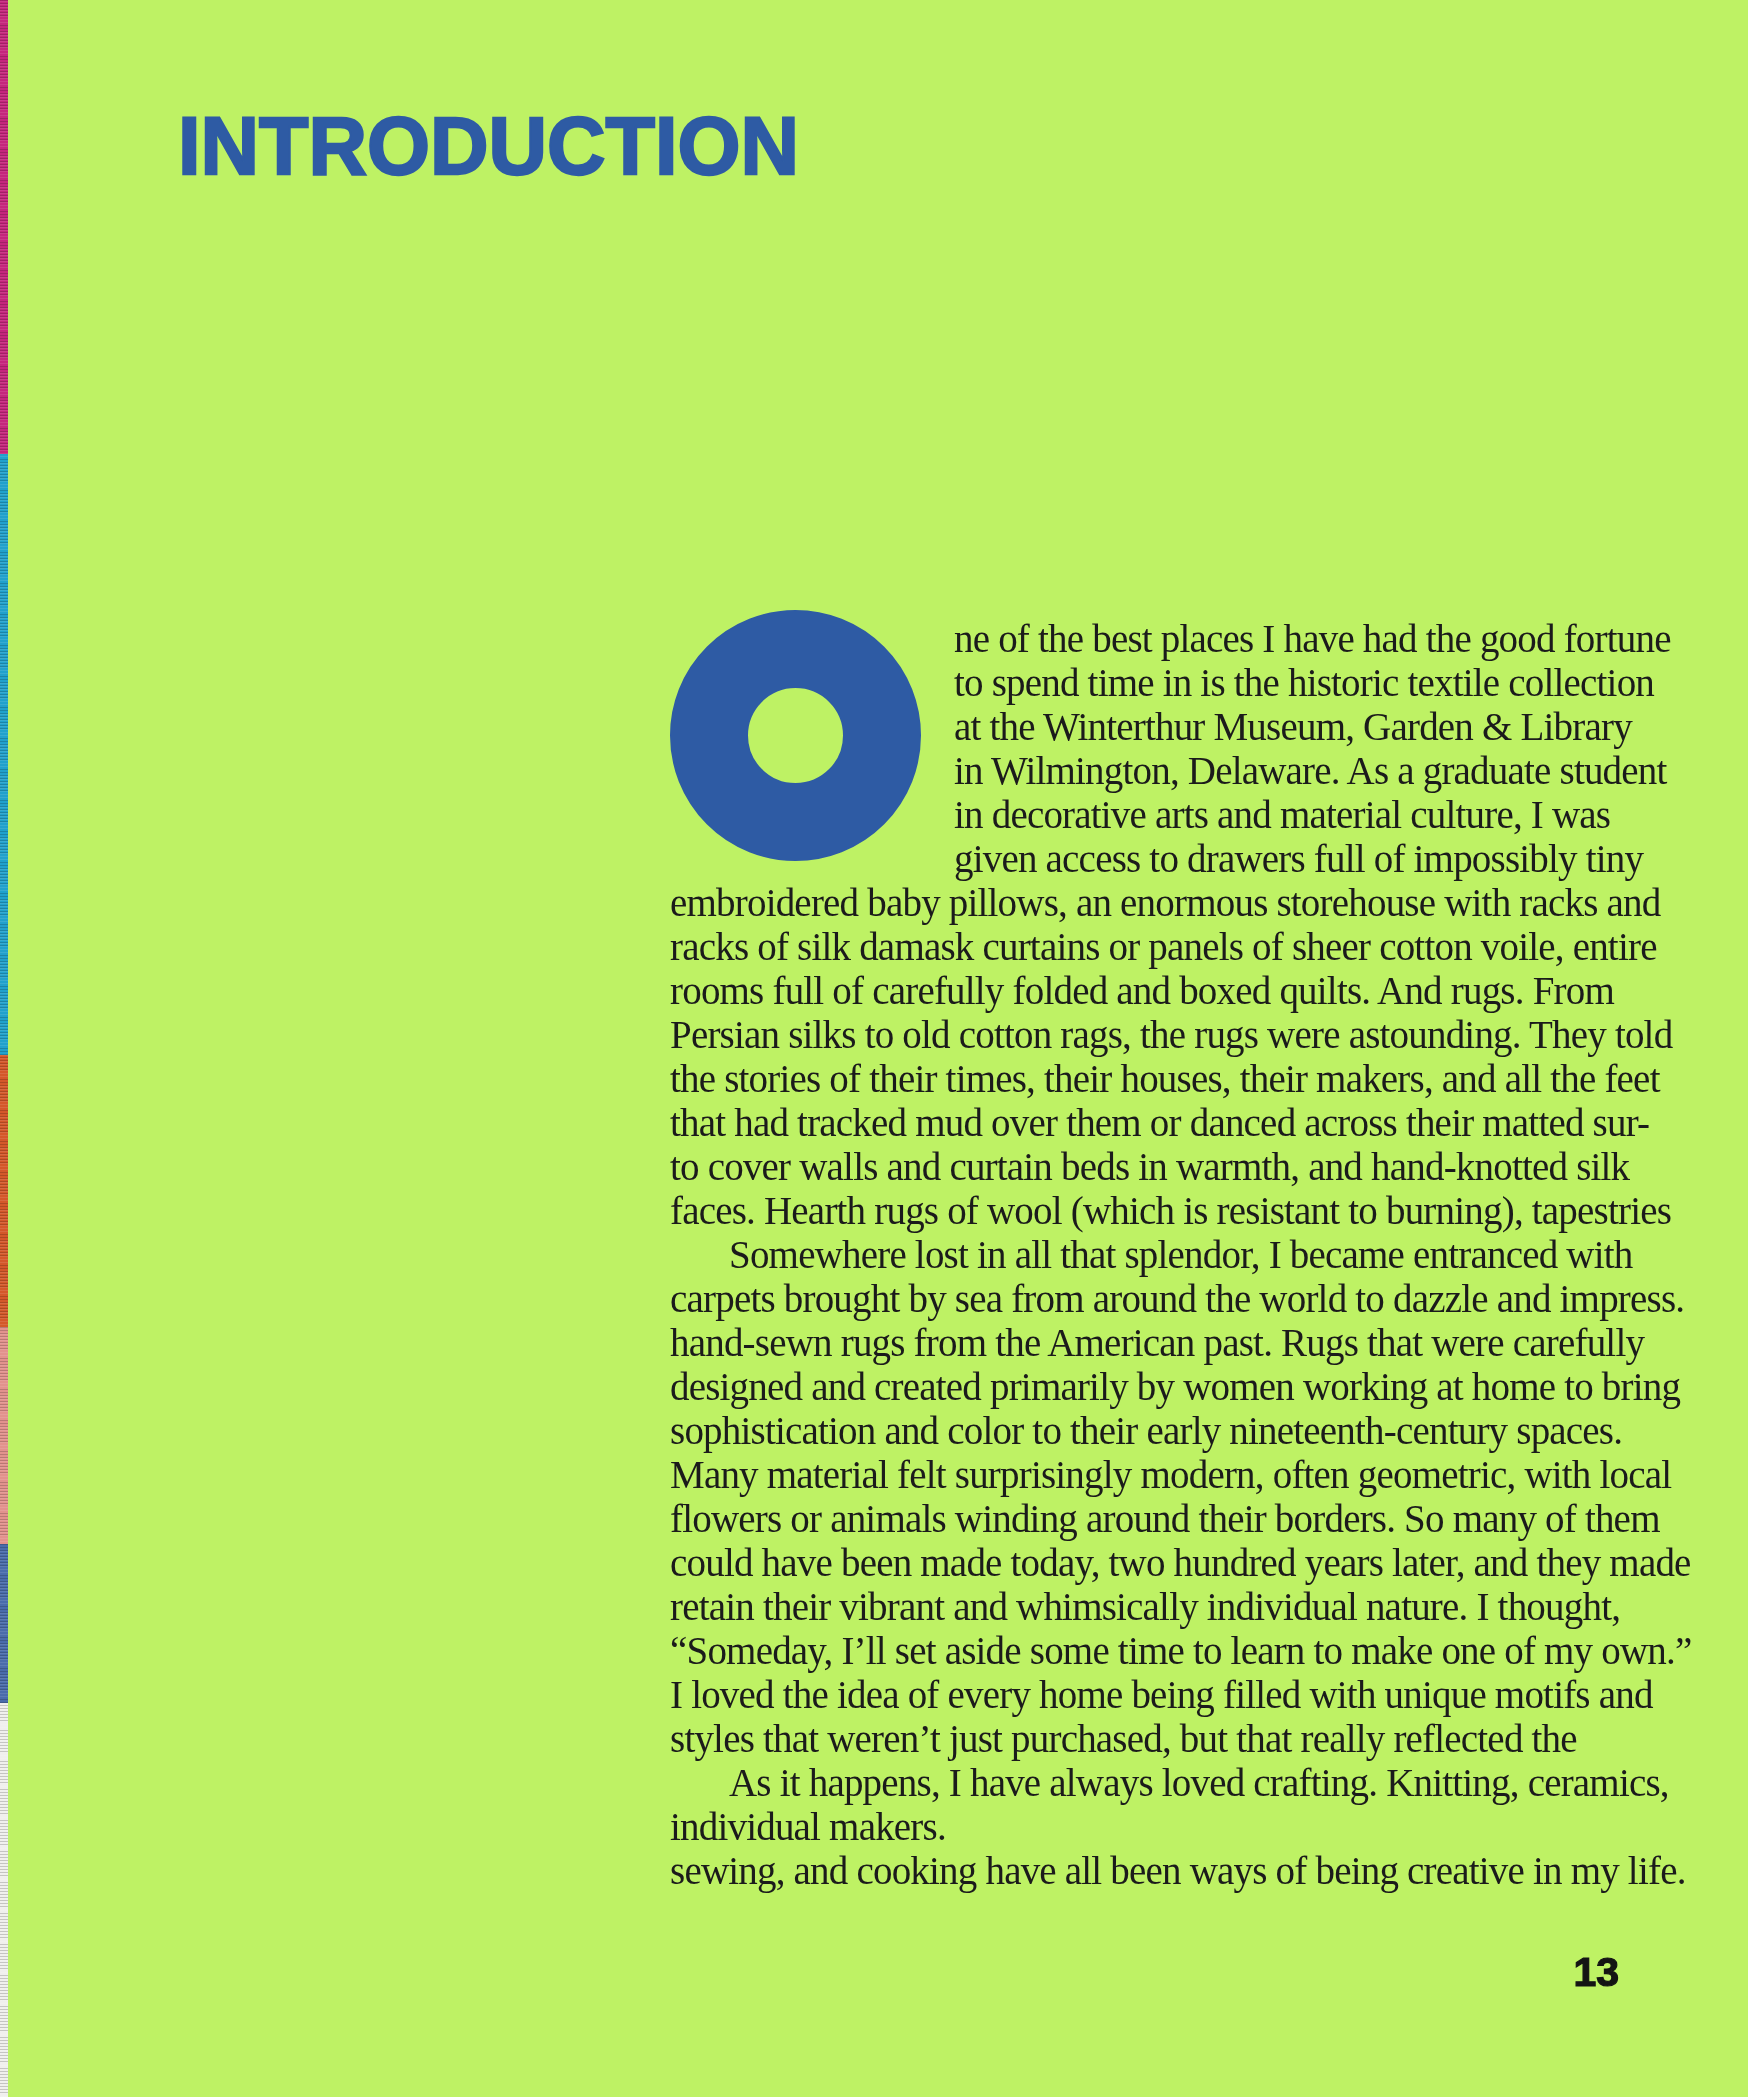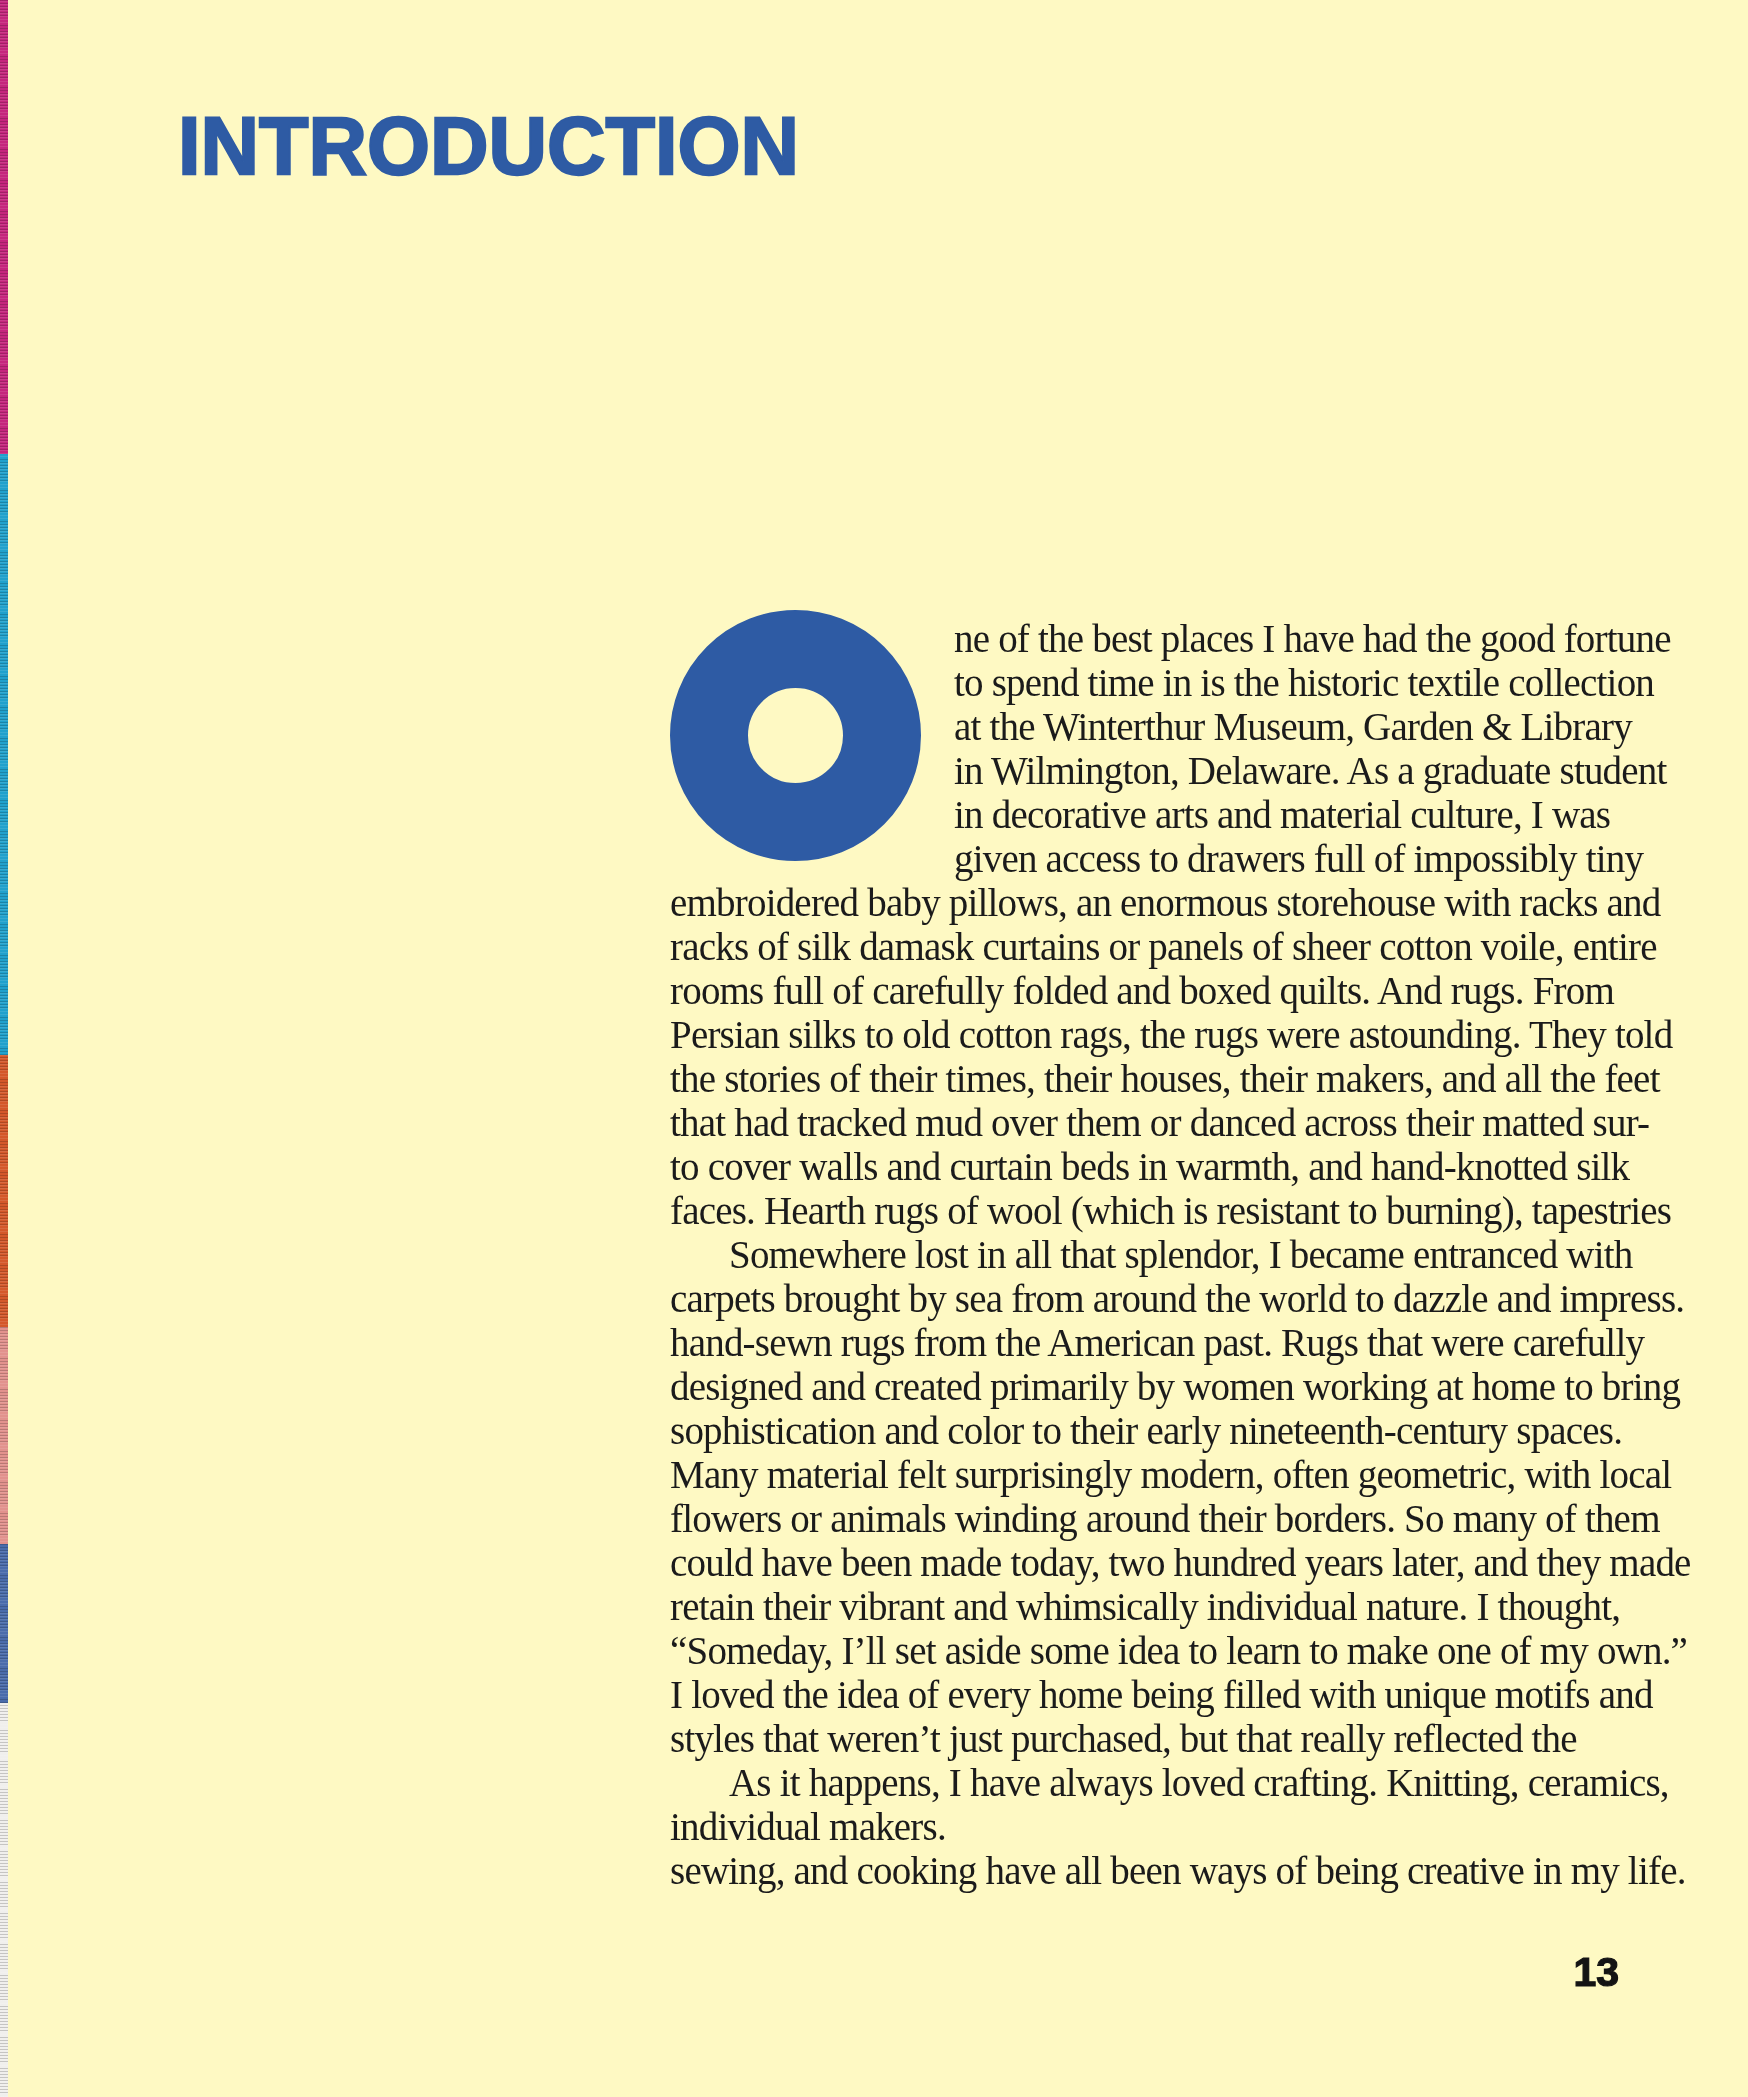--- a/index.html
+++ b/index.html
@@ -1,20 +1,20 @@
 <!DOCTYPE html>
 <html style="font-size:12.4px"><head>
 <meta charset="utf-8">
 <style>
   html, body { margin: 0; padding: 0; background: #ffffff; }
   .page {
     position: relative;
     width: 1748px;
     height: 2097px;
-    background: #fef9c3;
+    background: #bef264;
     overflow: hidden;
     font-family: "Liberation Serif", serif;
   }
   
   .edge-strip {
     position: absolute;
     left: 0; top: 0;
     width: 7.8px; height: 2097px;
     display: flex;
     flex-direction: column;
@@ -118,21 +118,21 @@
       <div class="line full">faces. Hearth rugs of wool (which is resistant to burning), tapestries</div>
       <div class="line indent">Somewhere lost in all that splendor, I became entranced with</div>
       <div class="line full">carpets brought by sea from around the world to dazzle and impress.</div>
       <div class="line full">hand-sewn rugs from the American past. Rugs that were carefully</div>
       <div class="line full">designed and created primarily by women working at home to bring</div>
       <div class="line full">sophistication and color to their early nineteenth-century spaces.</div>
       <div class="line full">Many material felt surprisingly modern, often geometric, with local</div>
       <div class="line full">flowers or animals winding around their borders. So many of them</div>
       <div class="line full">could have been made today, two hundred years later, and they made</div>
       <div class="line full">retain their vibrant and whimsically individual nature. I thought,</div>
-      <div class="line full">“Someday, I’ll set aside some idea to learn to make one of my own.”</div>
+      <div class="line full">“Someday, I’ll set aside some time to learn to make one of my own.”</div>
       <div class="line full">I loved the idea of every home being filled with unique motifs and</div>
       <div class="line full">styles that weren’t just purchased, but that really reflected the</div>
       <div class="line indent">As it happens, I have always loved crafting. Knitting, ceramics,</div>
       <div class="line full">individual makers.</div>
       <div class="line full">sewing, and cooking have all been ways of being creative in my life.</div>
     </div>
 
   <div class="page-number">13</div>
 
 </div>

